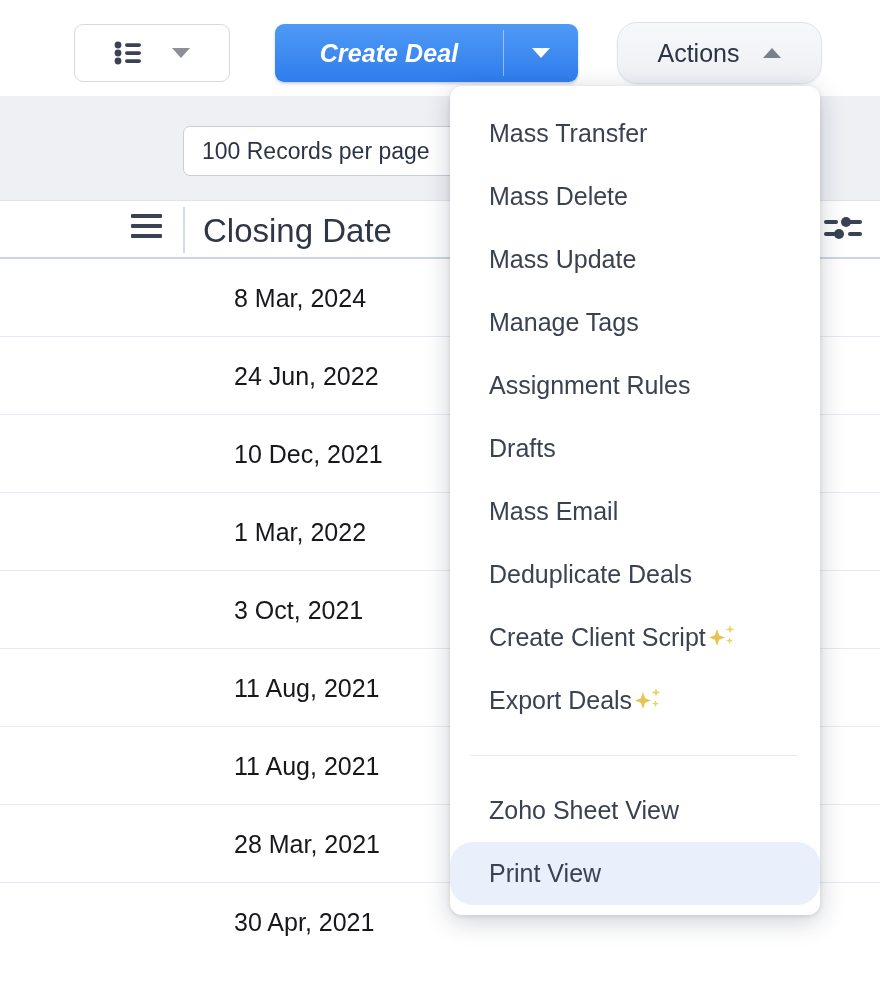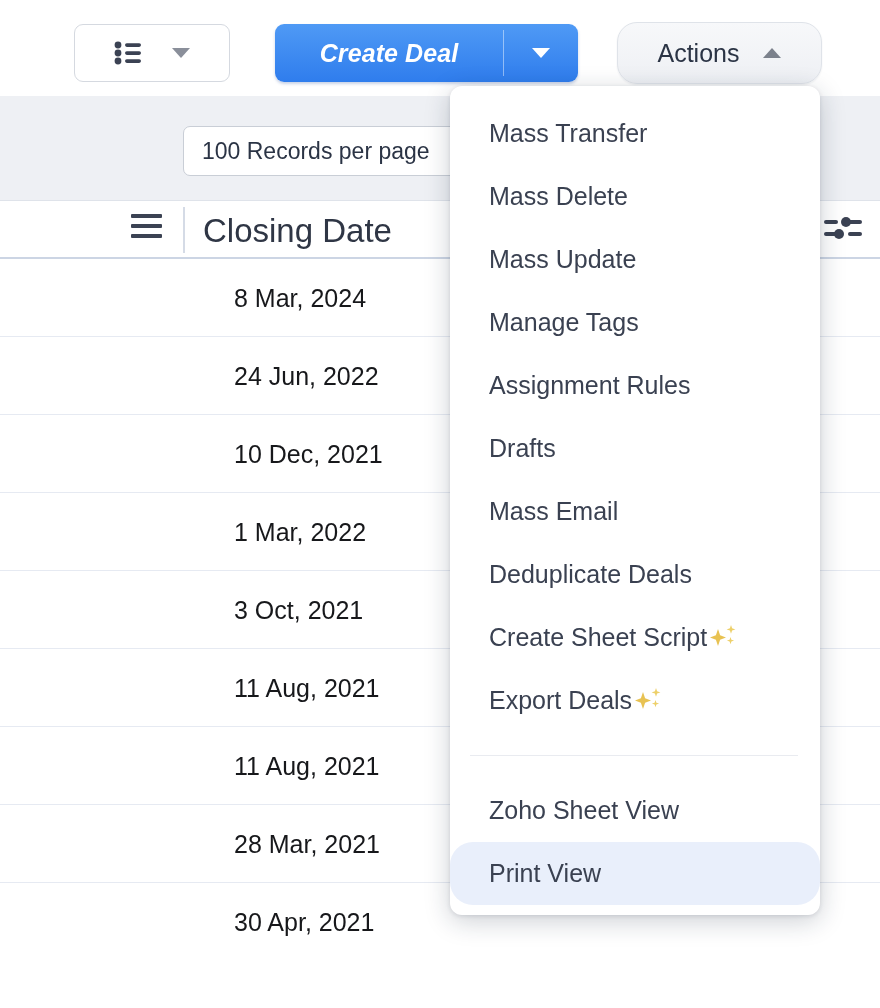--- a/index.html
+++ b/index.html
@@ -274,21 +274,21 @@
         <span>Drafts</span>
       </div>
       <div class="menu-item">
         <span>Mass Email</span>
       </div>
       <div class="menu-item">
         <span>Deduplicate Deals</span>
       </div>
 
       <div class="menu-item">
-        <span>Create Sheet Script</span>
+        <span>Create Client Script</span>
         <span class="sparkles">
           <svg viewBox="0 0 30 30" width="30" height="30">
             <path d="M10 6 L12.1 12.3 L18 14.5 L12.1 16.7 L10 23 L7.9 16.7 L2 14.5 L7.9 12.3 Z" fill="#e8c252"></path>
             <path d="M23 2 L24.1 5.3 L27.4 6.4 L24.1 7.5 L23 10.8 L21.9 7.5 L18.6 6.4 L21.9 5.3 Z" fill="#edd06a"></path>
             <path d="M22.5 14 L23.4 16.7 L26.1 17.6 L23.4 18.5 L22.5 21.2 L21.6 18.5 L18.9 17.6 L21.6 16.7 Z" fill="#edd06a"></path>
           </svg>
         </span>
       </div>
 
       <div class="menu-item">

